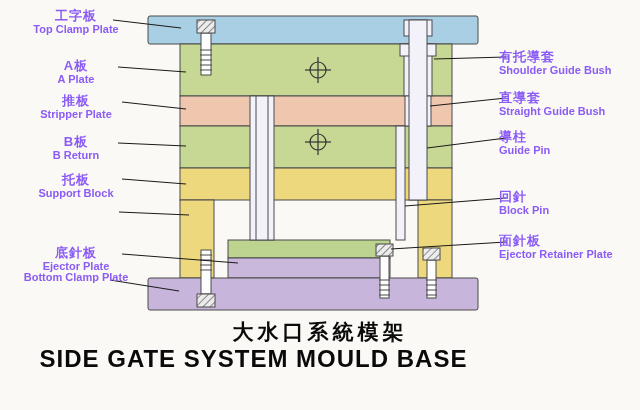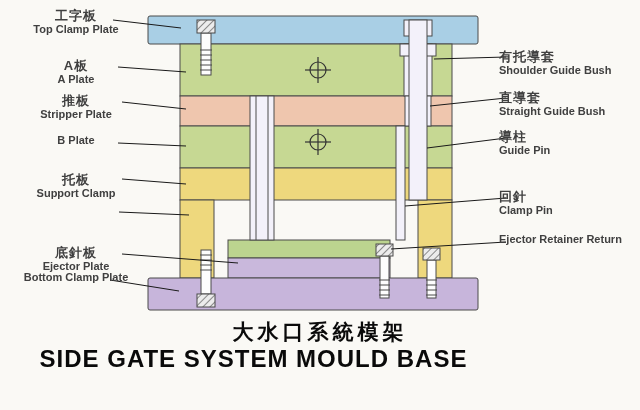--- a/index.html
+++ b/index.html
@@ -5,21 +5,21 @@
   * { margin:0; padding:0; box-sizing:border-box; }
   html,body { width:640px; height:410px; }
   body {
     position:relative;
     background:#faf9f5;
     font-family:"Liberation Sans", sans-serif;
     overflow:hidden;
   }
   .stage { position:absolute; inset:0; }
   svg.diagram { position:absolute; left:0; top:0; }
-  .lbl { position:absolute; line-height:1.18; color:#404040; }
+  .lbl { position:absolute; line-height:1.18; color:#8b5cf6; }
   .lbl .zh { font-size:13px; font-weight:bold; letter-spacing:1px; }
   .lbl .en { font-size:11px; font-weight:bold; }
   .lbl.left { right:494px; width:140px; text-align:center; }
   .lbl.right { left:499px; width:132px; text-align:left; }
   .title-zh {
     position:absolute; top:318px; left:0; width:640px;
     text-align:center; font-size:21px; font-weight:bold;
     letter-spacing:4px; color:#0a0a0a;
   }
   .title-en {
@@ -138,25 +138,26 @@
   </div>
   <div class="lbl left" style="top:93px">
     <div class="zh">推板</div>
     <div class="en">Stripper Plate</div>
   </div>
   <div class="lbl left" style="top:58px">
     <div class="zh">A板</div>
     <div class="en">A Plate</div>
   </div>
   <div class="lbl left" style="top:134px">
-    <div class="en">B Plate</div>
+    <div class="zh">B板</div>
+    <div class="en">B Return</div>
   </div>
   <div class="lbl left" style="top:172px">
     <div class="zh">托板</div>
-    <div class="en">Support Clamp</div>
+    <div class="en">Support Block</div>
   </div>
   <div class="lbl left" style="top:245px">
     <div class="zh">底針板</div>
     <div class="en">Ejector Plate</div>
   </div>
   <div class="lbl left" style="top:271px">
     <div class="en">Bottom Clamp Plate</div>
   </div>
 
   <div class="lbl right" style="top:49px">
@@ -166,22 +167,23 @@
   <div class="lbl right" style="top:90px">
     <div class="zh">直導套</div>
     <div class="en">Straight Guide Bush</div>
   </div>
   <div class="lbl right" style="top:129px">
     <div class="zh">導柱</div>
     <div class="en">Guide Pin</div>
   </div>
   <div class="lbl right" style="top:189px">
     <div class="zh">回針</div>
-    <div class="en">Clamp Pin</div>
+    <div class="en">Block Pin</div>
   </div>
   <div class="lbl right" style="top:233px">
-    <div class="en">Ejector Retainer Return</div>
+    <div class="zh">面針板</div>
+    <div class="en">Ejector Retainer Plate</div>
   </div>
 
   <div class="title-zh">大水口系統模架</div>
   <div class="title-en">SIDE GATE SYSTEM MOULD BASE</div>
 
 </div>
 
 </body></html>

